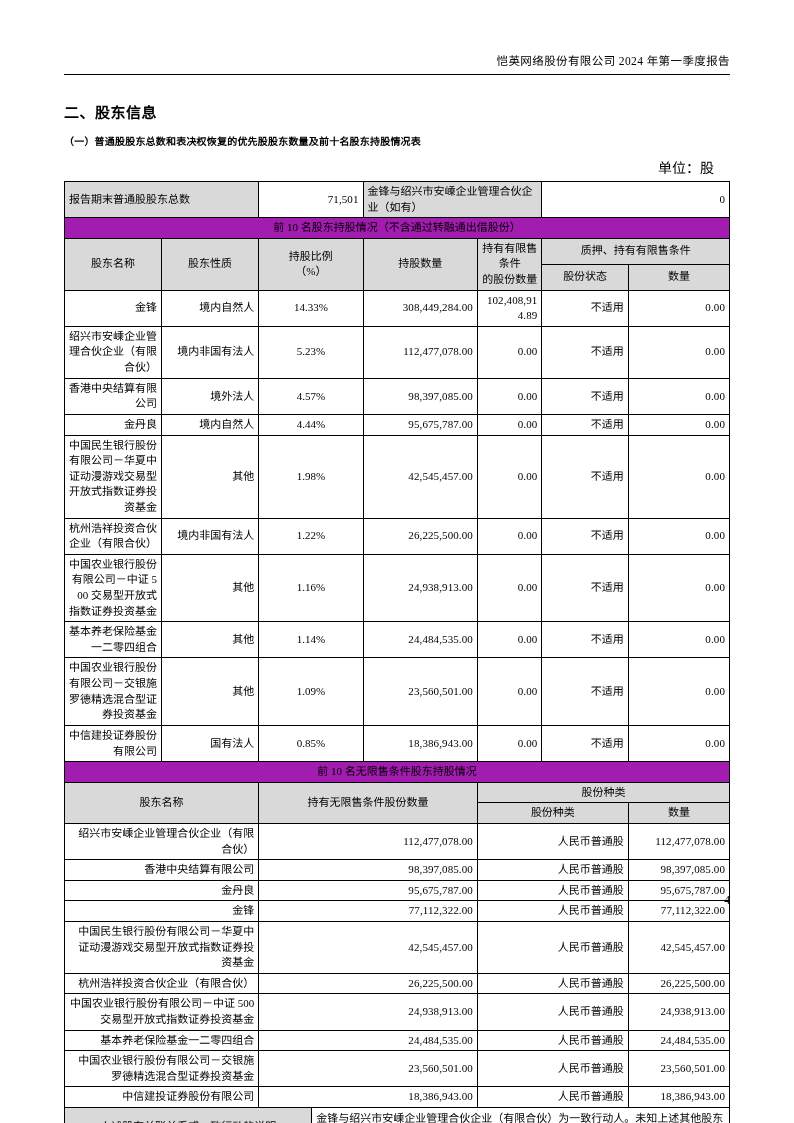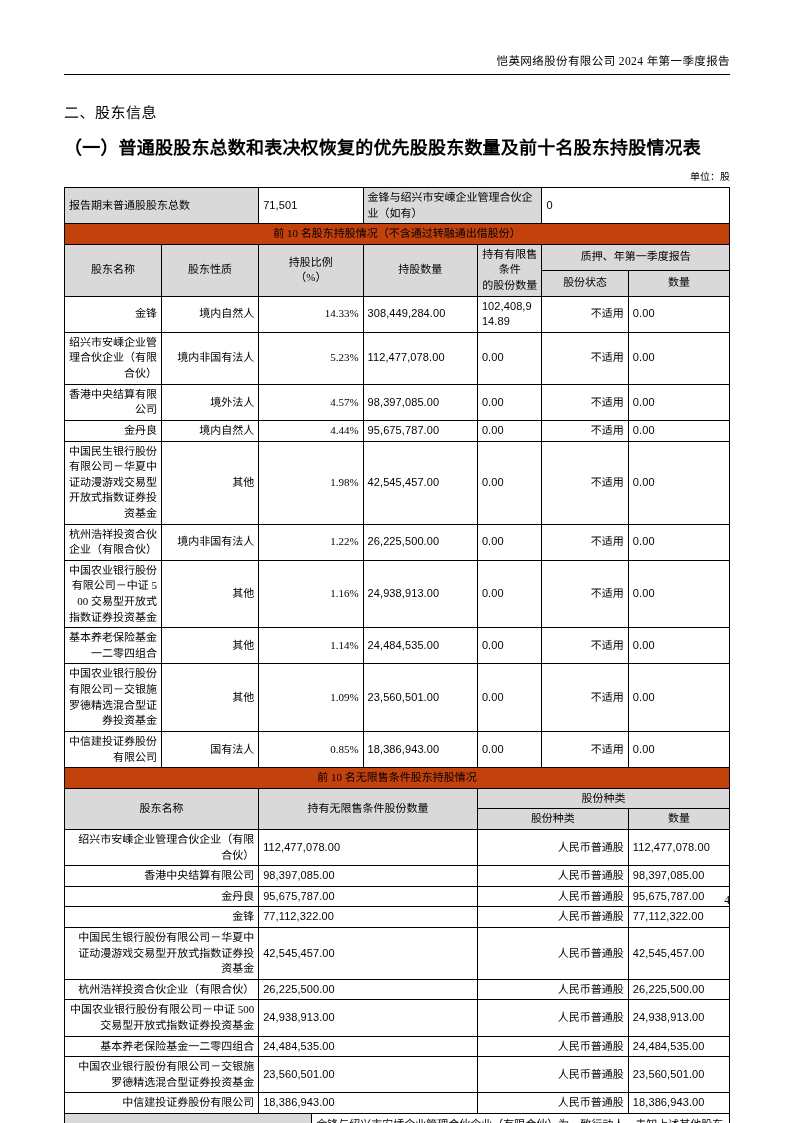--- a/index.html
+++ b/index.html
@@ -34,34 +34,34 @@
   }
   .doc-header-rule {
     margin-top: 6px;
     border-bottom: 1px solid #000000;
     height: 0;
   }
 
   
   h1.section-title {
     font-size: 15px;
-    font-weight: normal;
+    font-weight: bold;
     margin: 26px 0 0 0;
     letter-spacing: 0.5px;
   }
   h2.sub-title {
-    font-size: 18px;
+    font-size: 10px;
     font-weight: bold;
     margin: 11px 0 0 0;
     letter-spacing: 0.2px;
   }
   .unit-line {
     text-align: right;
-    font-size: 10px;
-    margin: 9px 0 4px 0;
+    font-size: 14px;
+    margin: 9px 16px 4px 0;
   }
 
   
   table.grid {
     width: 100%;
     border-collapse: collapse;
     table-layout: fixed;
     font-size: 11px;
     line-height: 1.42;
   }
@@ -69,31 +69,32 @@
     border: 1px solid #000000;
     padding: 2px 4px;
     vertical-align: middle;
     word-break: break-all;
     overflow-wrap: anywhere;
   }
   .shade { background: #d9d9d9; }
   .ctr { text-align: right; }
   .lft { text-align: left; }
   .num {
-    font-family: Liberation Sans, sans-serif;
+    text-align: right;
+    font-family: Liberation Serif, serif;
     letter-spacing: 0.1px;
   }
-  .pct { text-align: right; }
+  .pct { text-align: center; }
   .hdr-cell {
     background: #d9d9d9;
     text-align: center;
     font-weight: normal;
   }
   .band {
-    background: #c2410c;
+    background: #a21caf;
     text-align: center;
   }
   .note-label {
     background: #d9d9d9;
     text-align: center;
     vertical-align: middle;
   }
   .note-body {
     text-align: left;
     vertical-align: top;
@@ -154,21 +155,21 @@
         <td class="hdr-cell" rowspan="2">股东性质</td>
         <td class="hdr-cell" rowspan="2" colspan="2">
           <div>持股比例</div>
           <div>（%）</div>
         </td>
         <td class="hdr-cell" rowspan="2" colspan="2">持股数量</td>
         <td class="hdr-cell" rowspan="2">
           <div>持有有限售条件</div>
           <div>的股份数量</div>
         </td>
-        <td class="hdr-cell" colspan="2">质押、年第一季度报告</td>
+        <td class="hdr-cell" colspan="2">质押、持有有限售条件</td>
       </tr>
       <tr>
         <td class="hdr-cell">股份状态</td>
         <td class="hdr-cell">数量</td>
       </tr>
 
       <tr>
         <td class="name-cell">金锋</td>
         <td class="ctr">境内自然人</td>
         <td class="pct" colspan="2">14.33%</td>

